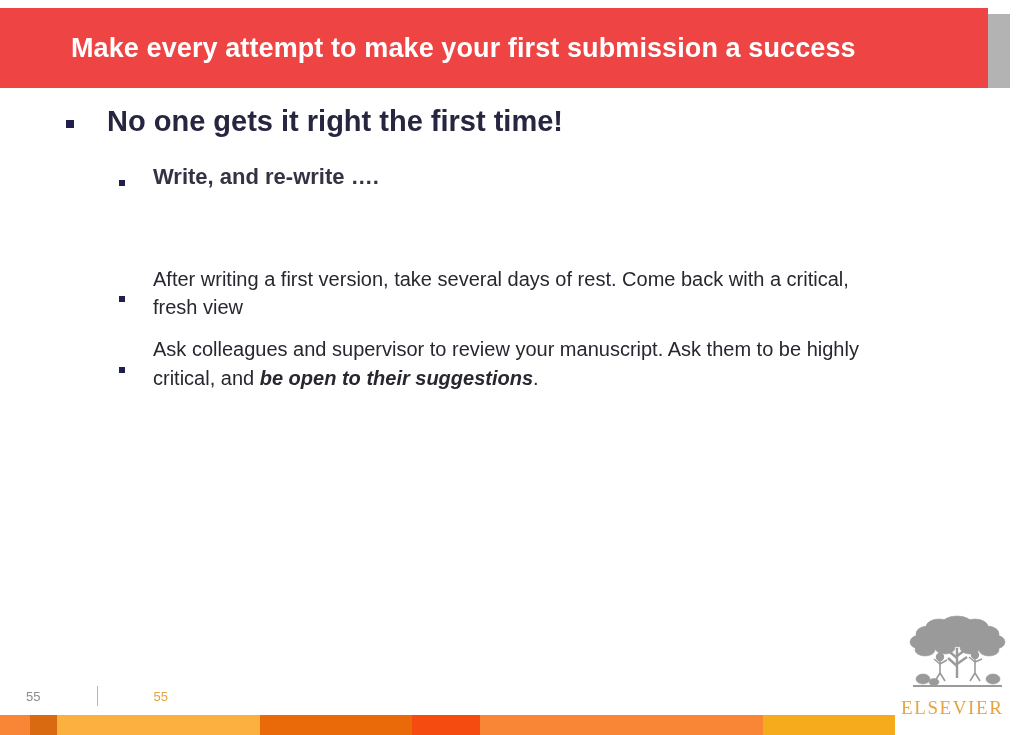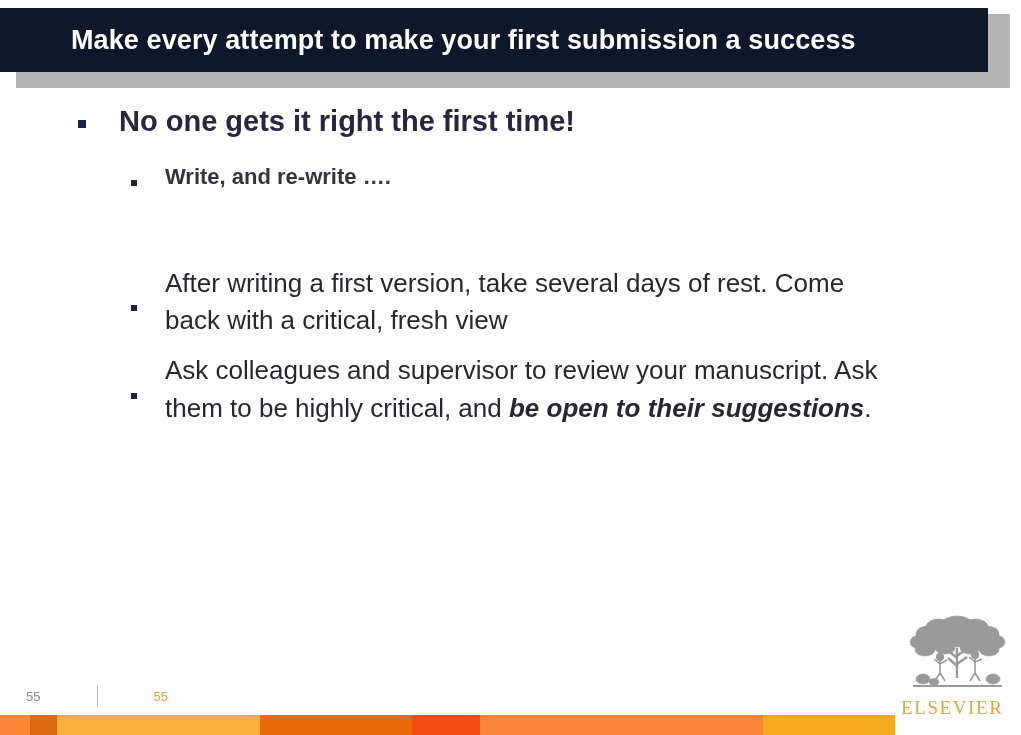--- a/index.html
+++ b/index.html
@@ -22,38 +22,38 @@
     top: 14px;
     width: 994px;
     height: 74px;
     background: #b3b3b3;
   }
   #title-bar {
     position: absolute;
     left: 0px;
     top: 8px;
     width: 988px;
-    height: 64px;
-    background: #0f172a;
+    height: 80px;
+    background: #ef4444;
     display: flex;
     align-items: center;
   }
   #title-text {
     color: #ffffff;
     font-size: 27px;
     font-weight: bold;
     letter-spacing: 0.1px;
     margin-left: 71px;
     white-space: nowrap;
   }
 
   
   #content {
     position: absolute;
-    left: 12px;
+    left: 0;
     top: 104px;
     width: 938px;
   }
   .blk { position: relative; }
 
   .lvl1 {
     display: flex;
     align-items: flex-start;
     margin-left: 66px;
   }
@@ -90,21 +90,21 @@
   .t-lvl1.soft { color: #2b2b44; }
 
   .t-lvl2-bold {
     color: #333344;
     font-size: 22px;
     font-weight: bold;
     line-height: 1.2;
   }
   .t-lvl2 {
     color: #272730;
-    font-size: 26px;
+    font-size: 20px;
     font-weight: normal;
     line-height: 1.44;
     max-width: 720px;
   }
   .t-lvl2 b {
     font-weight: bold;
     font-style: italic;
   }
 
   .gap-a { height: 26px; }

